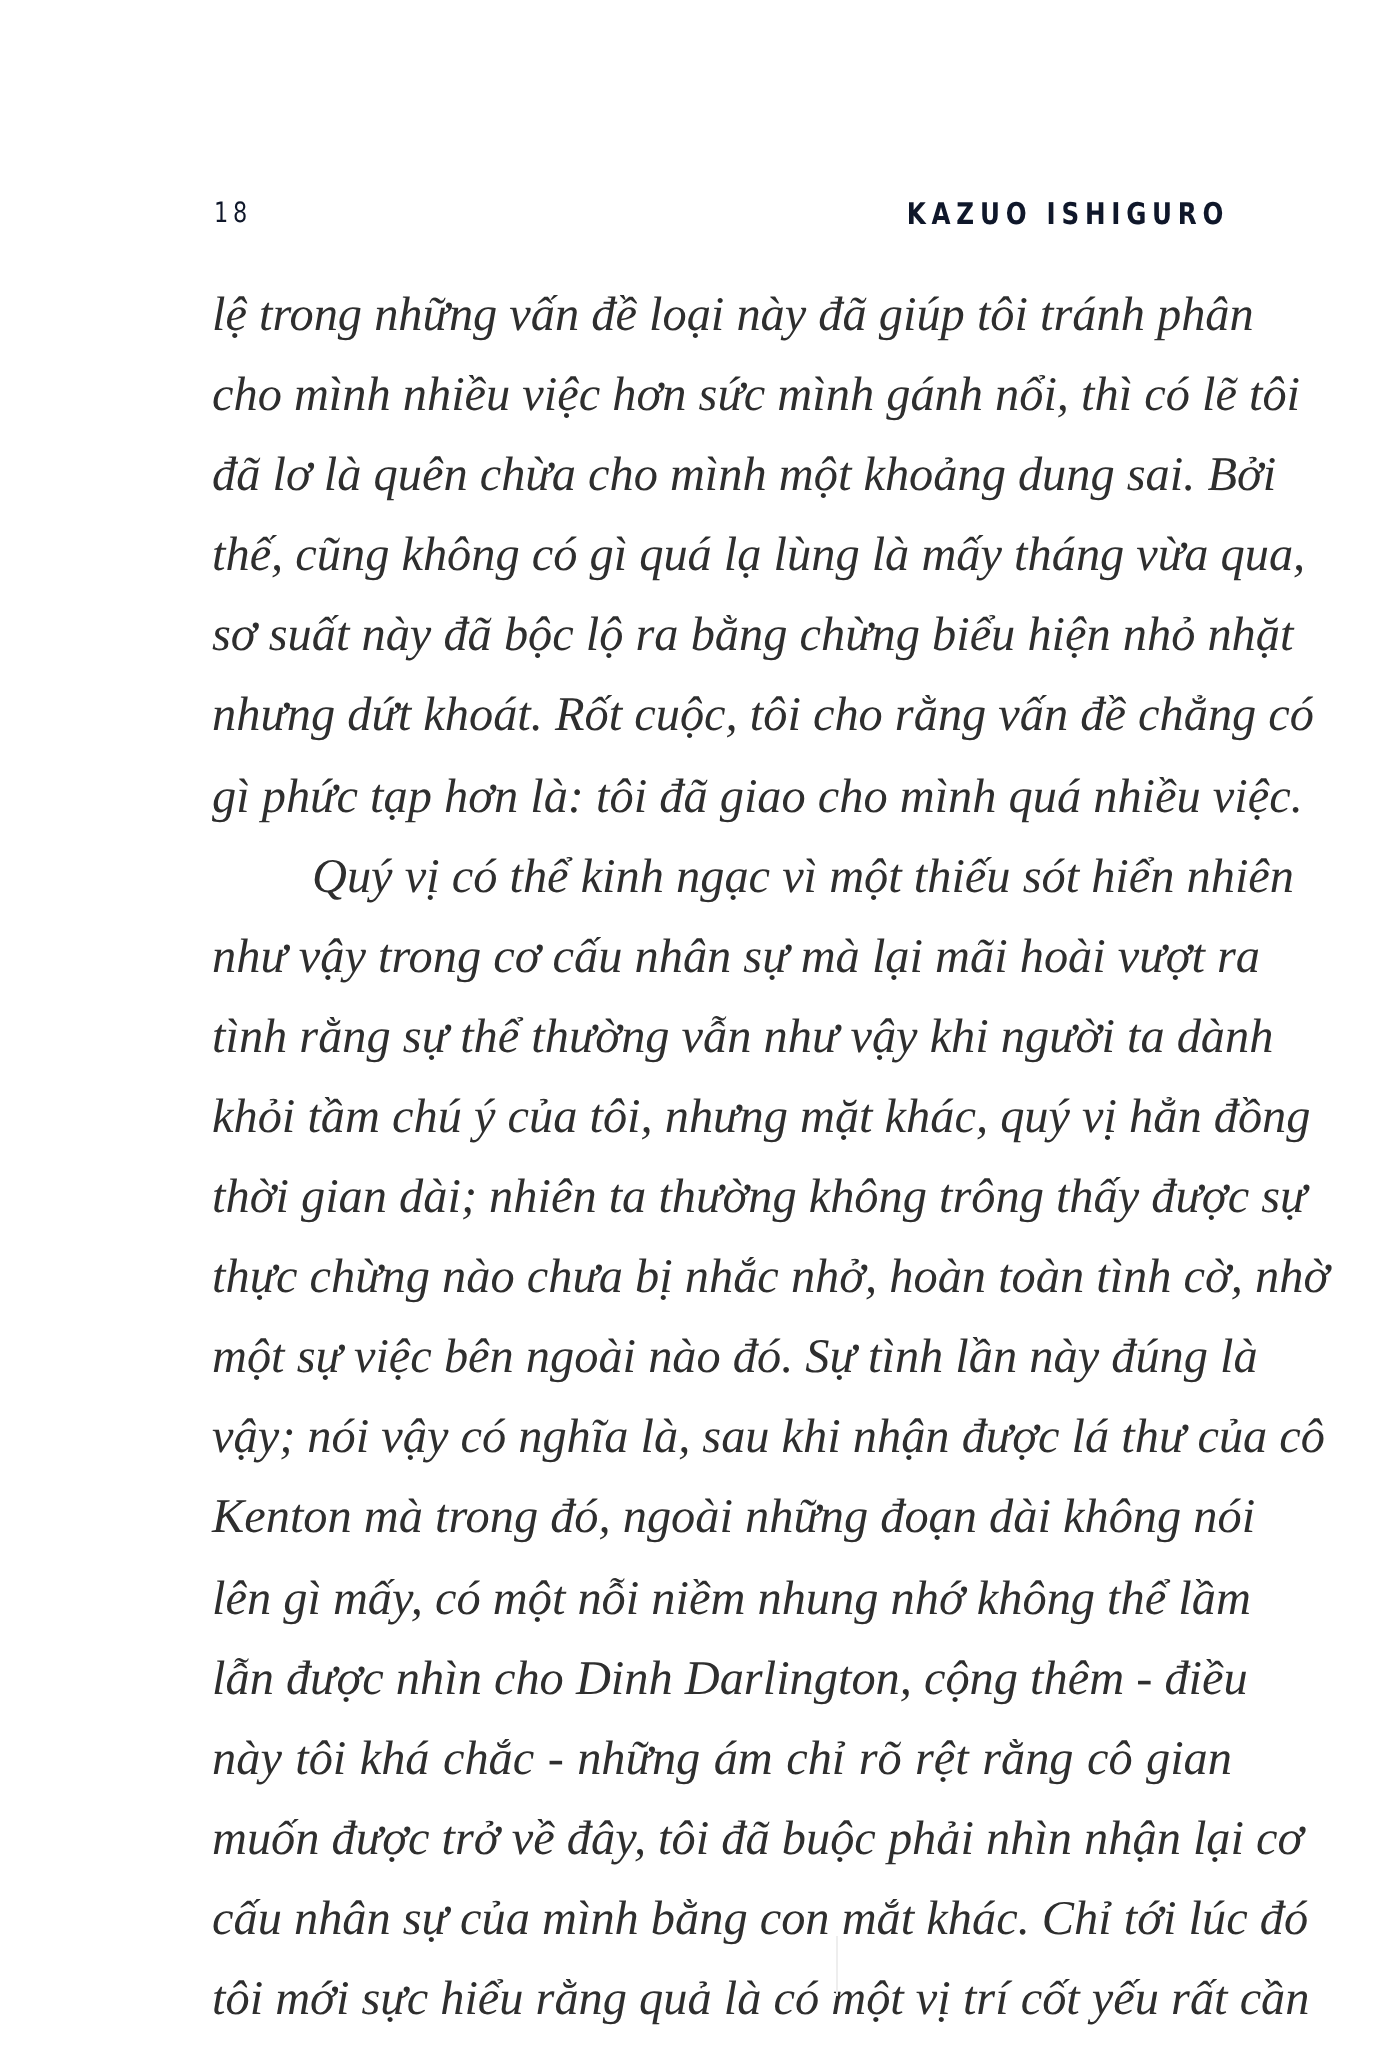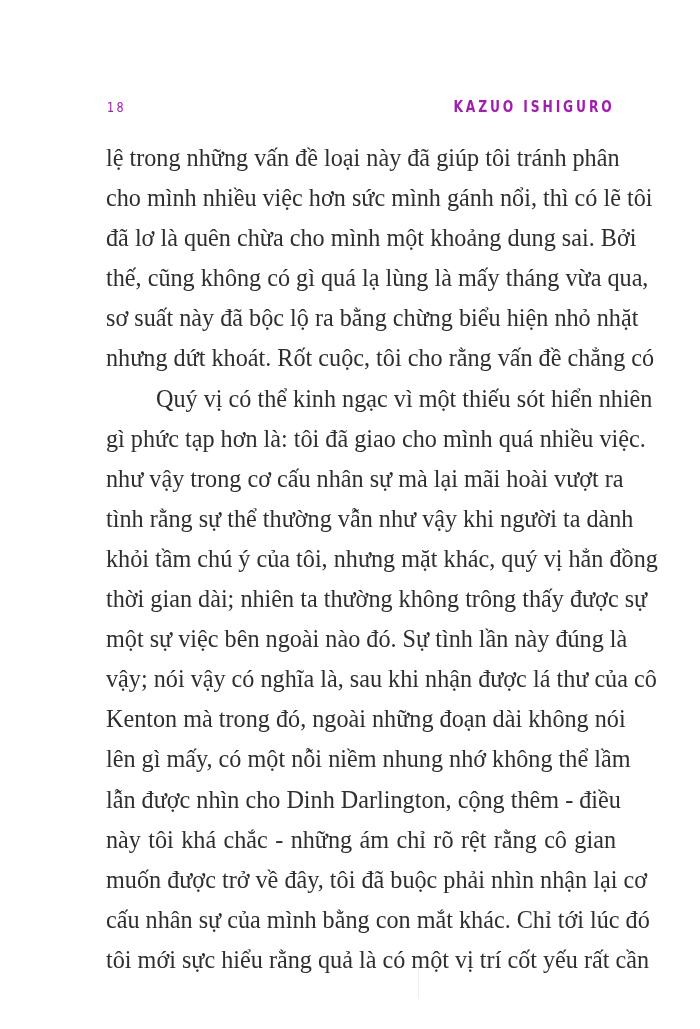--- a/index.html
+++ b/index.html
@@ -24,21 +24,21 @@
       position: absolute;
       top: 95px;
       left: 107px;
       width: 508px;
       height: 24px;
       display: flex;
       justify-content: space-between;
       align-items: center;
       font-family: "DejaVu Sans", sans-serif;
       font-weight: bold;
-      color: #a21caf;
+      color: #0f172a;
     }
     .page-number {
       font-size: 14px;
       font-weight: normal;
       letter-spacing: 3px;
       transform: scaleX(0.8);
       transform-origin: left center;
     }
     .book-author {
       font-size: 15px;
@@ -55,20 +55,21 @@
       font-size: 24.2px;
       line-height: 40.1px;
       color: #2e2e2e;
     }
     .line {
       display: block;
       white-space: nowrap;
       text-align: justify;
       text-align-last: justify;
       height: 40.1px;
+      font-style: italic;
     }
     .line.last {
       text-align-last: left;
     }
     .line.indent {
       padding-left: 50px;
     }
     .scan-mark {
       position: absolute;
       left: 418px;
@@ -89,27 +90,28 @@
   </div>
 
   <div class="body-text">
 
     <span class="line">lệ trong những vấn đề loại này đã giúp tôi tránh phân</span>
     <span class="line">cho mình nhiều việc hơn sức mình gánh nổi, thì có lẽ tôi</span>
     <span class="line">đã lơ là quên chừa cho mình một khoảng dung sai. Bởi</span>
     <span class="line">thế, cũng không có gì quá lạ lùng là mấy tháng vừa qua,</span>
     <span class="line">sơ suất này đã bộc lộ ra bằng chừng biểu hiện nhỏ nhặt</span>
     <span class="line">nhưng dứt khoát. Rốt cuộc, tôi cho rằng vấn đề chẳng có</span>
+    <span class="line last">gì phức tạp hơn là: tôi đã giao cho mình quá nhiều việc.</span>
+
     <span class="line indent">Quý vị có thể kinh ngạc vì một thiếu sót hiển nhiên</span>
-
-    <span class="line last">gì phức tạp hơn là: tôi đã giao cho mình quá nhiều việc.</span>
     <span class="line">như vậy trong cơ cấu nhân sự mà lại mãi hoài vượt ra</span>
     <span class="line">tình rằng sự thể thường vẫn như vậy khi người ta dành</span>
     <span class="line">khỏi tầm chú ý của tôi, nhưng mặt khác, quý vị hẳn đồng</span>
     <span class="line">thời gian dài; nhiên ta thường không trông thấy được sự</span>
+    <span class="line">thực chừng nào chưa bị nhắc nhở, hoàn toàn tình cờ, nhờ</span>
     <span class="line">một sự việc bên ngoài nào đó. Sự tình lần này đúng là</span>
     <span class="line">vậy; nói vậy có nghĩa là, sau khi nhận được lá thư của cô</span>
     <span class="line">Kenton mà trong đó, ngoài những đoạn dài không nói</span>
     <span class="line">lên gì mấy, có một nỗi niềm nhung nhớ không thể lầm</span>
     <span class="line">lẫn được nhìn cho Dinh Darlington, cộng thêm - điều</span>
     <span class="line">này tôi khá chắc - những ám chỉ rõ rệt rằng cô gian</span>
     <span class="line">muốn được trở về đây, tôi đã buộc phải nhìn nhận lại cơ</span>
     <span class="line">cấu nhân sự của mình bằng con mắt khác. Chỉ tới lúc đó</span>
     <span class="line">tôi mới sực hiểu rằng quả là có một vị trí cốt yếu rất cần</span>
 

